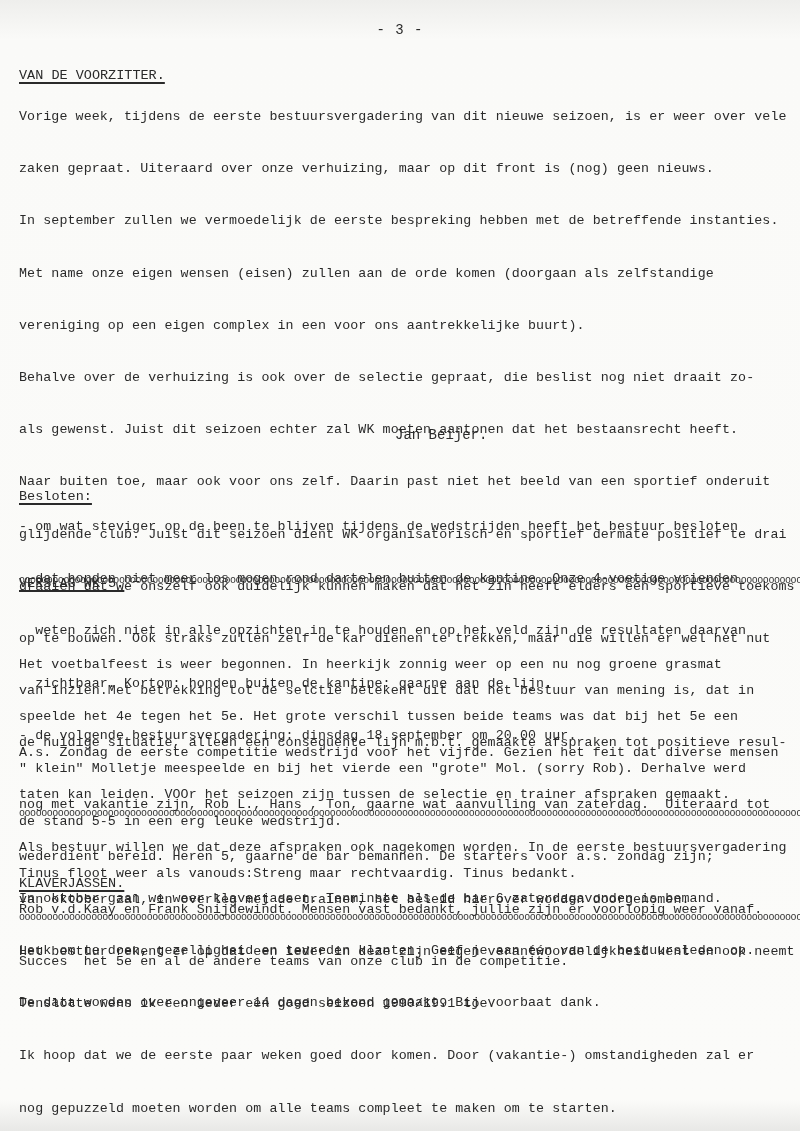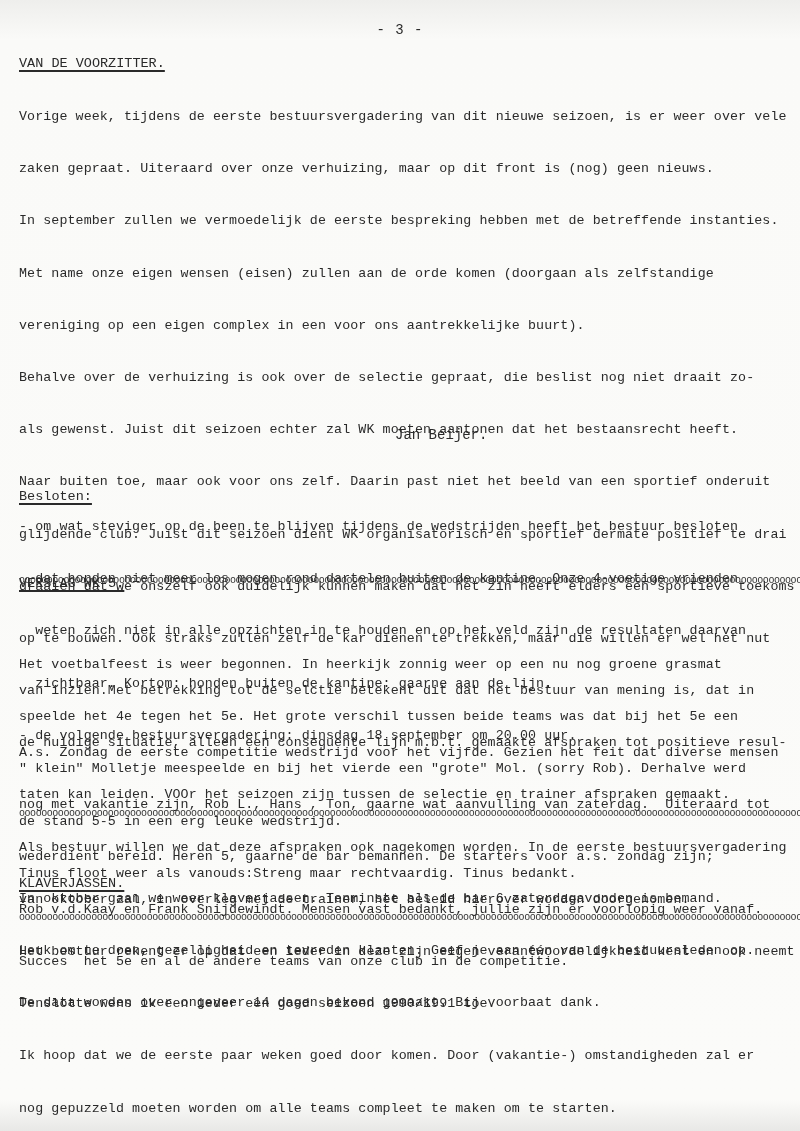--- a/index.html
+++ b/index.html
@@ -30,21 +30,21 @@
       font-size: 10px; letter-spacing: -0.45px; color: #333;
     }
   </style>
 </head>
 <body>
 
 <div class="page">
 
   <div class="page-number">- 3 -</div>
 
-  <div class="heading" style="top:56px">VAN DE VOORZITTER.</div>
+  <div class="heading" style="top:68px">VAN DE VOORZITTER.</div>
   <div class="block" style="top:73px">
     <span class="line">Vorige week, tijdens de eerste bestuursvergadering van dit nieuwe seizoen, is er weer over vele</span>
     <span class="line">zaken gepraat. Uiteraard over onze verhuizing, maar op dit front is (nog) geen nieuws.</span>
     <span class="line">In september zullen we vermoedelijk de eerste bespreking hebben met de betreffende instanties.</span>
     <span class="line">Met name onze eigen wensen (eisen) zullen aan de orde komen (doorgaan als zelfstandige</span>
     <span class="line">vereniging op een eigen complex in een voor ons aantrekkelijke buurt).</span>
     <span class="line">Behalve over de verhuizing is ook over de selectie gepraat, die beslist nog niet draait zo-</span>
     <span class="line">als gewenst. Juist dit seizoen echter zal WK moeten aantonen dat het bestaansrecht heeft.</span>
     <span class="line">Naar buiten toe, maar ook voor ons zelf. Daarin past niet het beeld van een sportief onderuit</span>
     <span class="line">glijdende club. Juist dit seizoen dient WK organisatorisch en sportief dermate positief te drai</span>

